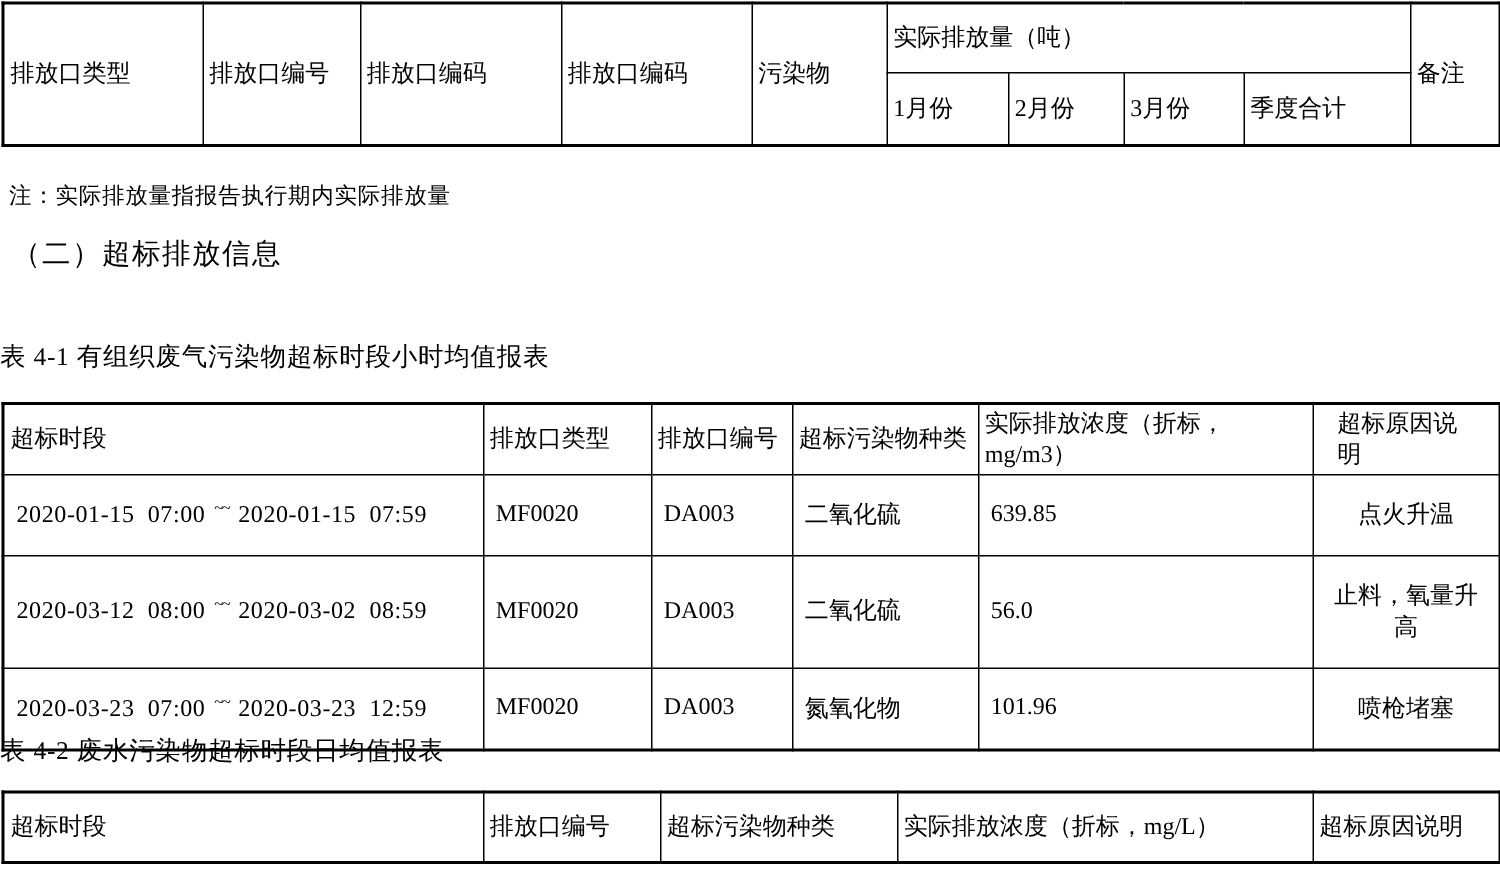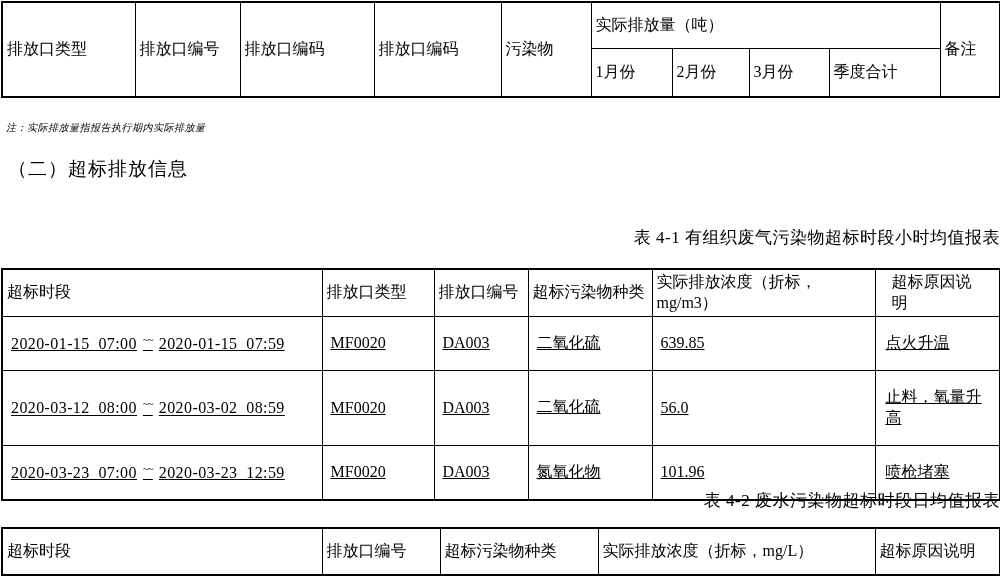--- a/index.html
+++ b/index.html
@@ -17,33 +17,33 @@
     vertical-align:middle;overflow:hidden;padding:0 4px;font-size:16px;
   }
   table{border:2px solid #000;}
 
   
   .t-top{left:1px;top:1px;width:996px;}
   .t-top tr.r1{height:46px;}
   .t-top tr.r2{height:49px;}
 
   
-  .note{position:absolute;top:121px;left:6px;font-size:10px;letter-spacing:0.5px;font-style:italic;}
+  .note{position:absolute;top:121px;left:6px;font-size:15px;letter-spacing:0.5px;}
   .section{position:absolute;top:156px;left:8px;font-size:19px;letter-spacing:1px;}
-  .tbl-title{position:absolute;left:0;width:1000px;text-align:right;font-size:17px;letter-spacing:0.5px;}
+  .tbl-title{position:absolute;left:0;width:1000px;text-align:left;font-size:17px;letter-spacing:0.5px;}
   .t41-title{top:226px;}
   .t42-title{top:489px;}
 
   
   .t41{left:1px;top:268px;width:996px;}
   .t41 tr.h{height:47px;}
-  .t41 tr.d{height:50px;text-decoration:underline;}
+  .t41 tr.d{height:50px;}
   .t41 td{text-align:left;padding:0 8px;}
   .t41 td.period{white-space:pre;letter-spacing:0.4px;}
-  .t41 td.reason{text-align:left;padding:16px 10px;}
+  .t41 td.reason{text-align:center;padding:16px 10px;}
   .t41 th.reason-h{padding:0 16px;}
   .sep{vertical-align:super;font-size:11px;letter-spacing:-1px;margin:0 6px;}
 
   
   .t42{left:1px;top:527px;width:996px;}
   .t42 tr{height:47px;}
 </style>
 </head>
 <body>
 

